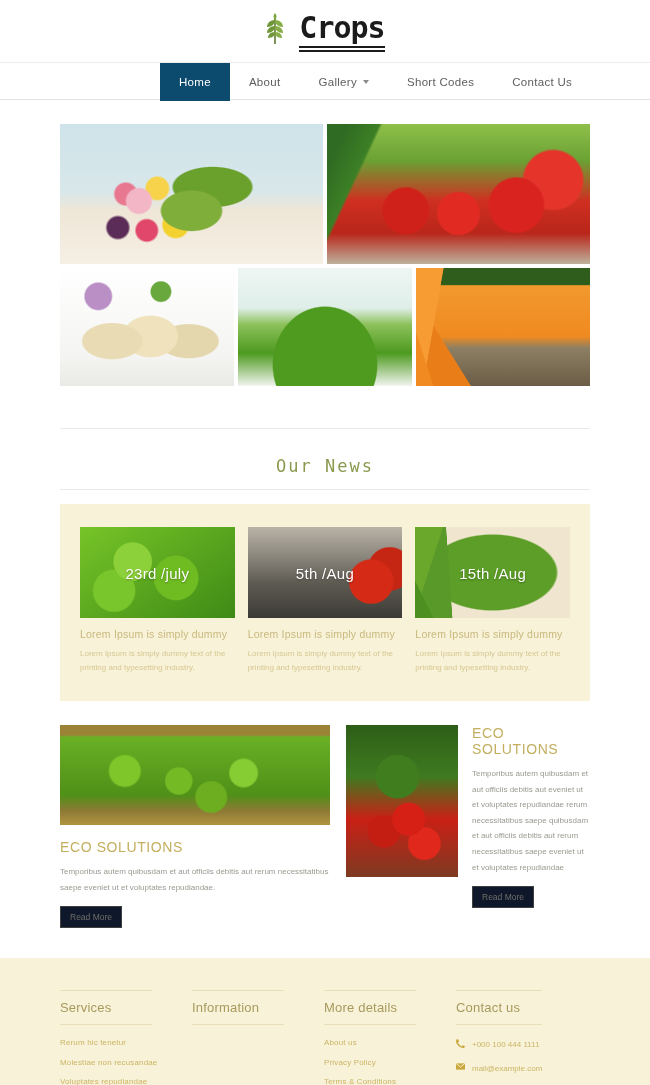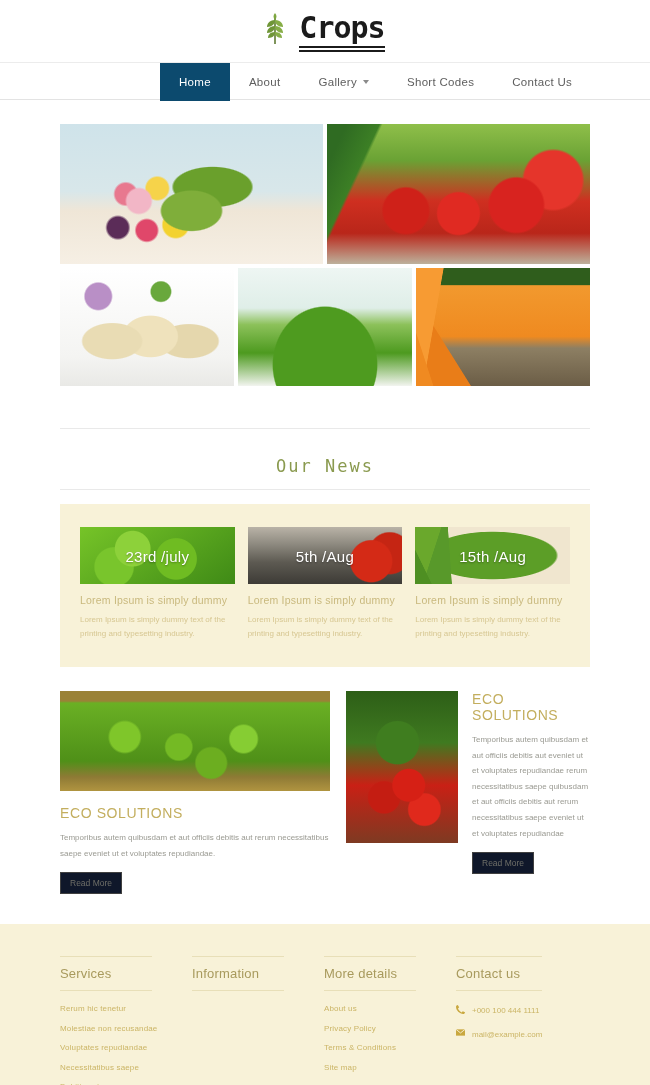--- a/index.html
+++ b/index.html
@@ -186,21 +186,21 @@
     width: 530px;
     margin: 14px auto 0;
     background: #f8f2d8;
     padding: 23px 20px 26px;
     display: flex;
     gap: 13px;
   }
   .news-card { width: 155px; }
   .news-thumb {
     position: relative;
-    height: 57px;
+    height: 91px;
     overflow: hidden;
   }
   .news-date {
     position: absolute;
     left: 0; right: 0;
     top: 50%;
     transform: translateY(-50%);
     text-align: center;
     color: #fff;
     font-size: 15px;

